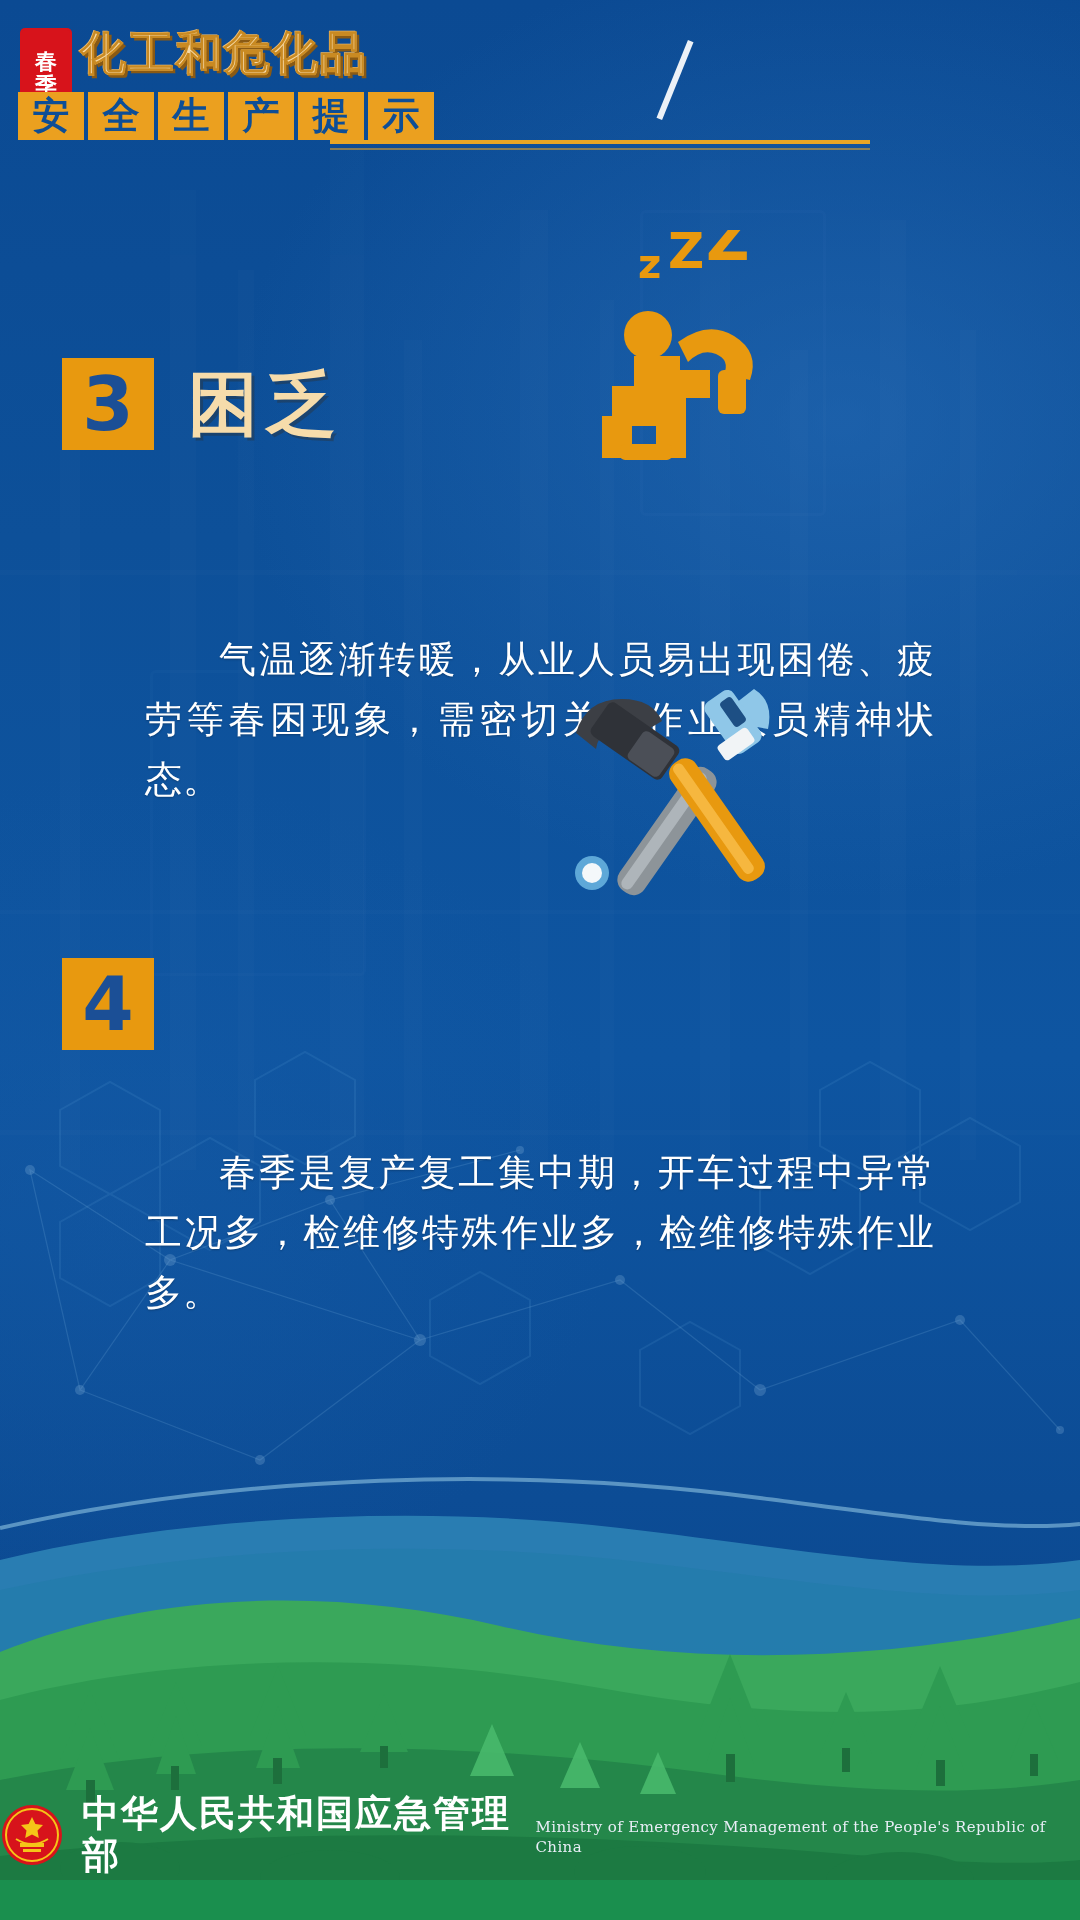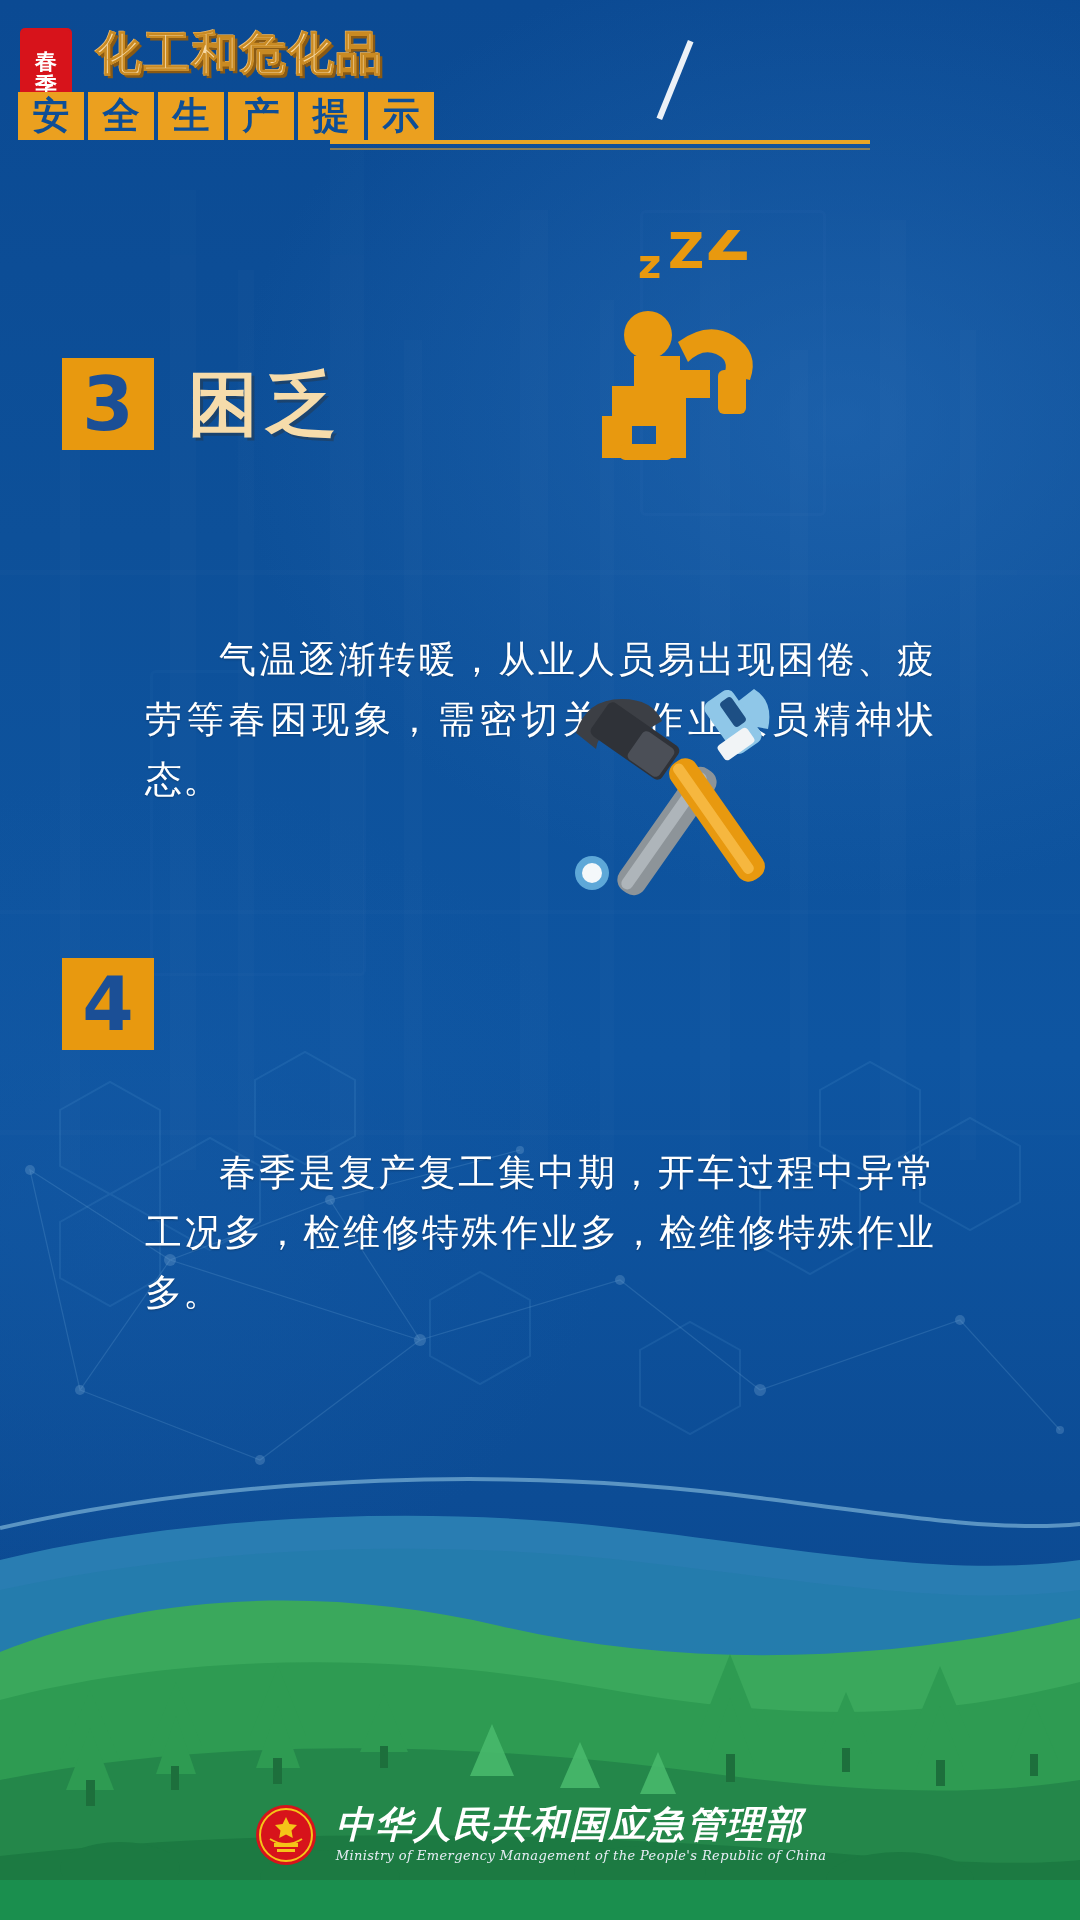--- a/index.html
+++ b/index.html
@@ -21,21 +21,21 @@
   .hexlayer{position:absolute;left:0;top:1050px;width:1080px;height:420px;opacity:.30;pointer-events:none;}
   .netlayer{position:absolute;left:0;top:1130px;width:1080px;height:420px;opacity:.55;pointer-events:none;}
 
   
   .header{position:absolute;left:0;top:0;width:1080px;height:165px;}
   .seal{position:absolute;left:22px;top:30px;width:48px;height:86px;background:#d7131b;
     border-radius:3px;box-shadow:0 0 0 2px #d7131b;
     display:flex;flex-direction:column;align-items:center;justify-content:center;gap:2px;}
   .seal span{color:#fff;font-size:22px;line-height:22px;font-weight:bold;
     font-family:"DejaVu Serif","Liberation Serif",serif;}
-  .brand1{position:absolute;left:96px;top:27px;font-size:46px;line-height:52px;font-weight:bold;
+  .brand1{position:absolute;left:80px;top:27px;font-size:46px;line-height:52px;font-weight:bold;
     letter-spacing:2px;color:#f6d9a6;
     text-shadow:0 0 0 #f6d9a6, 3px 3px 0 #8a5a14, -1px -1px 0 #f3c074;
     -webkit-text-stroke:1px #c98a22;}
   .brand2{position:absolute;left:18px;top:92px;display:flex;gap:4px;}
   .brand2 b{display:inline-block;width:66px;height:48px;background:#eba01f;color:#0d4e96;
     font-size:37px;line-height:48px;text-align:center;font-weight:bold;}
   .maintitle{position:absolute;left:365px;top:22px;font-size:82px;line-height:92px;font-weight:bold;
     letter-spacing:10px;color:#f25a58;text-shadow:4px 4px 0 rgba(120,20,25,.45);
     white-space:nowrap;}
   .titleslash{position:absolute;left:672px;top:38px;width:6px;height:84px;background:#fff;
@@ -57,24 +57,24 @@
 
   
   .art{position:absolute;}
 
   
   .scene{position:absolute;left:0;bottom:0;width:1080px;height:660px;}
   .fbar{position:absolute;left:0;bottom:0;width:1080px;height:40px;background:#1a8f4e;}
   .logo{position:absolute;left:0;bottom:0;width:1080px;height:170px;
     display:flex;align-items:center;justify-content:center;gap:18px;}
   .emblem{width:64px;height:64px;position:relative;flex:0 0 auto;}
-  .ftext{display:flex;flex-direction:column;font-style:italic;}
+  .ftext{display:flex;flex-direction:row;}
   .fzh{color:#ffffff;font-size:37px;line-height:42px;font-weight:bold;letter-spacing:2px;}
-  .fen{color:#e8eef6;font-size:13px;line-height:20px;letter-spacing:.4px;
-    font-family:"DejaVu Serif","Liberation Serif",serif;}
+  .fen{color:#e8eef6;font-size:15px;line-height:20px;letter-spacing:.4px;
+    font-family:"DejaVu Serif","Liberation Serif",serif;margin-top:24px;}
 </style>
 </head>
 <body>
 
 <div class="poster">
 
   <div class="ghost">
     <div class="col" style="left:170px;top:40px;width:26px;height:980px;"></div>
     <div class="col" style="left:238px;top:120px;width:16px;height:900px;"></div>
     <div class="col" style="left:330px;top:0px;width:34px;height:1060px;"></div>

